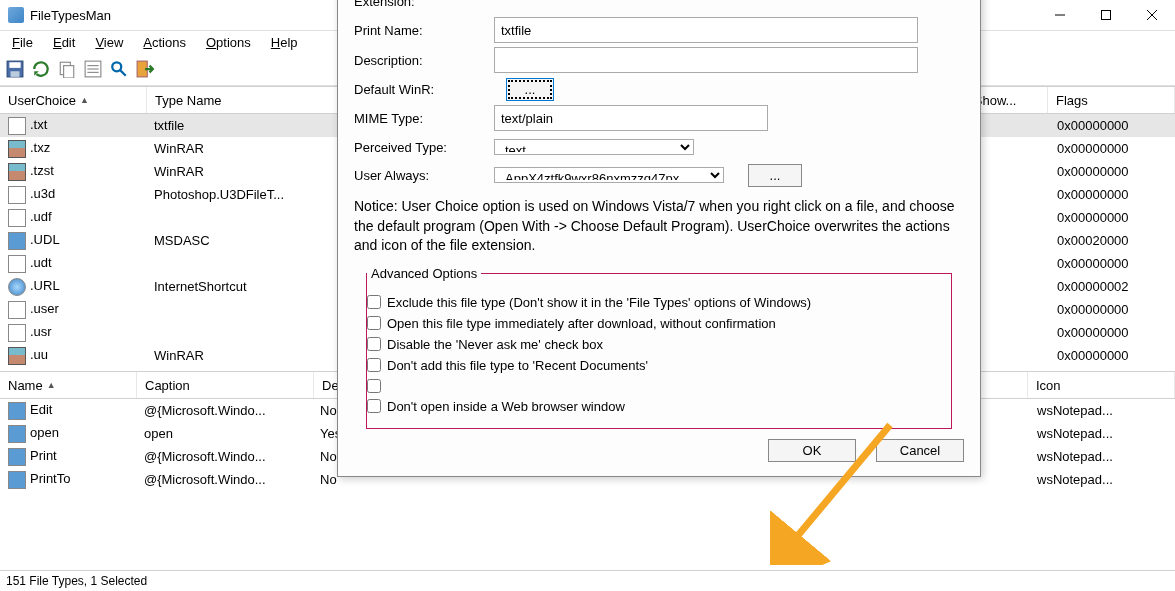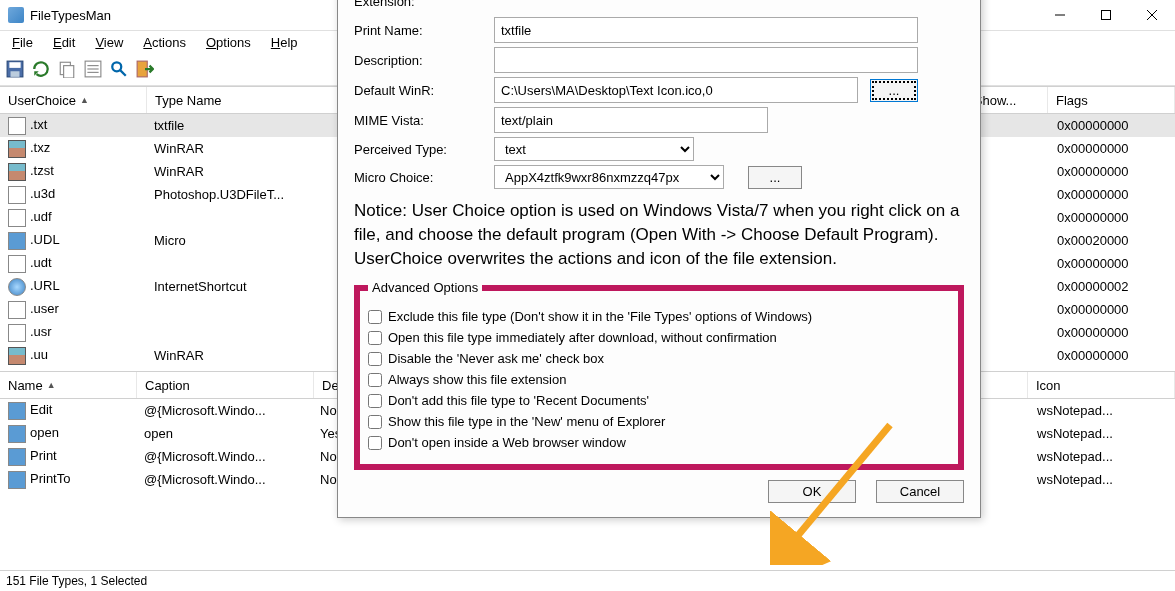--- a/index.html
+++ b/index.html
@@ -27,23 +27,23 @@
 .ficon.blue{background:#5a9bd4}
 .ficon.globe{border-radius:50%;background:radial-gradient(#a8d8ff,#3b82c4)}
 .status{position:absolute;bottom:0;left:0;right:0;height:20px;border-top:1px solid #d0d0d0;padding:0 6px;display:flex;align-items:center;font-size:12px}
 
 .dialog{position:absolute;left:337px;top:-30px;width:610px;background:#fdfdfd;border:1px solid #888;box-shadow:2px 2px 8px rgba(0,0,0,.2);padding:14px 16px 14px 16px}
 .frow{display:flex;align-items:center;margin:4px 0;min-height:24px}
 .flabel{width:140px;font-size:13px}
 .finput{border:1px solid #aaa;background:#fff;padding:2px 6px;height:20px;font-size:13px;font-family:inherit}
 .fbtn{border:1px solid #888;background:#f5f5f5;padding:2px 14px;height:23px;font-size:13px;font-family:inherit}
 .fbtn.focus{outline:2px dotted #000;outline-offset:-4px;border:1px solid #0078d4}
-select.finput{height:24px}
-.notice{font-size:17px;margin:10px 0;line-height:1.4}
-fieldset{border:6px solid #be185d;margin:8px 0;padding:8px 8px}
+select.finput{height:16px}
+.notice{font-size:14px;margin:10px 0;line-height:1.4}
+fieldset{border:1px solid #be185d;margin:8px 12px;padding:8px 0}
 legend{font-size:13px;padding:0 4px}
 .chk{display:flex;align-items:center;gap:6px;margin:6px 0;font-size:13px}
 .chk input{width:14px;height:14px;margin:0}
 .dlg-btns{display:flex;justify-content:flex-end;gap:20px;margin-top:10px}
 .dlg-btns .fbtn{width:88px}
 
 .arrow{position:absolute;left:770px;top:415px;pointer-events:none}
 </style>
 </head>
 <body>
@@ -152,20 +152,21 @@
       </div>
       <div class="row">
         <div class="cell" style="width:130px"><span class="ficon page"></span>.udf</div>
         <div class="cell" style="width:220px"></div>
         <div class="cell" style="flex:1"></div>
         <div class="cell" style="width:110px"></div>
         <div class="cell" style="width:110px">0x00000000</div>
       </div>
       <div class="row">
         <div class="cell" style="width:130px"><span class="ficon blue"></span>.UDL</div>
+        <div class="cell" style="width:220px">MSDASC</div>
         <div class="cell" style="flex:1">Micro</div>
         <div class="cell" style="width:110px"></div>
         <div class="cell" style="width:110px">0x00020000</div>
       </div>
       <div class="row">
         <div class="cell" style="width:130px"><span class="ficon page"></span>.udt</div>
         <div class="cell" style="width:220px"></div>
         <div class="cell" style="flex:1"></div>
         <div class="cell" style="width:110px"></div>
         <div class="cell" style="width:110px">0x00000000</div>
@@ -248,34 +249,33 @@
   <div class="frow">
     <div class="flabel">Print Name:</div>
     <input class="finput" style="width: 410px;" value="txtfile">
   </div>
   <div class="frow">
     <div class="flabel">Description:</div>
     <input class="finput" style="width: 410px;" value="">
   </div>
   <div class="frow">
     <div class="flabel">Default WinR:</div>
-    <input class="finput" style="width: 350px;" value="C:\Users\MA\Desktop\Text Icon.ico,0">
     <span style="width:12px"></span>
     <button class="fbtn focus" style="width:48px">...</button>
   </div>
   <div class="frow">
-    <div class="flabel">MIME Vista:</div>
+    <div class="flabel">MIME Type:</div>
     <input class="finput" style="width: 260px;" value="text/plain">
   </div>
   <div class="frow">
     <div class="flabel">Perceived Type:</div>
     <select class="finput" style="width:200px"><option>text</option></select>
   </div>
   <div class="frow">
-    <div class="flabel">Micro Choice:</div>
+    <div class="flabel">User Always:</div>
     <select class="finput" style="width:230px"><option>AppX4ztfk9wxr86nxmzzq47px</option></select>
     <span style="width:24px"></span>
     <button class="fbtn" style="width:54px">...</button>
   </div>
   <div class="notice">Notice: User Choice option is used on Windows Vista/7 when you right click on a file, and choose the default program (Open With -&gt; Choose Default Program). UserChoice overwrites the actions and icon of the file extension.</div>
   <fieldset>
     <legend>Advanced Options</legend>
     <label class="chk">
         <input type="checkbox" style="">
         <span>Exclude  this file type (Don't show it in the 'File Types' options of Windows)</span>
@@ -283,29 +283,24 @@
     <label class="chk">
         <input type="checkbox" style="">
         <span>Open this file type immediately after download, without confirmation</span>
       </label>
     <label class="chk">
         <input type="checkbox" style="">
         <span>Disable the 'Never ask me' check box</span>
       </label>
     <label class="chk">
         <input type="checkbox" style="">
-        <span>Always show this file extension</span>
-      </label>
-    <label class="chk">
-        <input type="checkbox" style="">
         <span>Don't add this file type to 'Recent Documents'</span>
       </label>
     <label class="chk">
         <input type="checkbox" style="">
-        <span>Show this file type in the 'New' menu of Explorer</span>
       </label>
     <label class="chk">
         <input type="checkbox" style="">
         <span>Don't open inside a Web browser window</span>
       </label>
   </fieldset>
   <div class="dlg-btns">
     <button class="fbtn">OK</button>
     <button class="fbtn">Cancel</button>
   </div>

